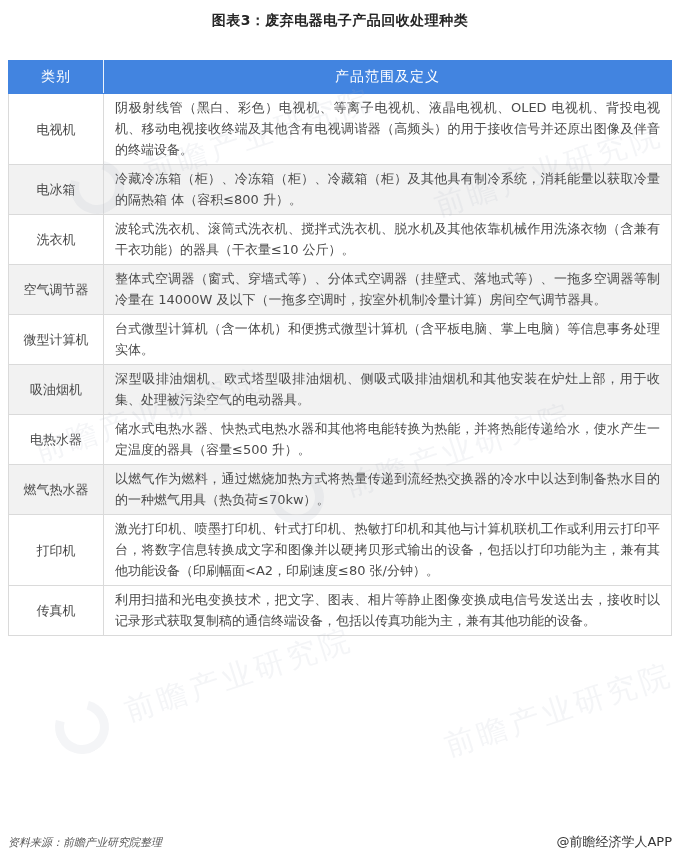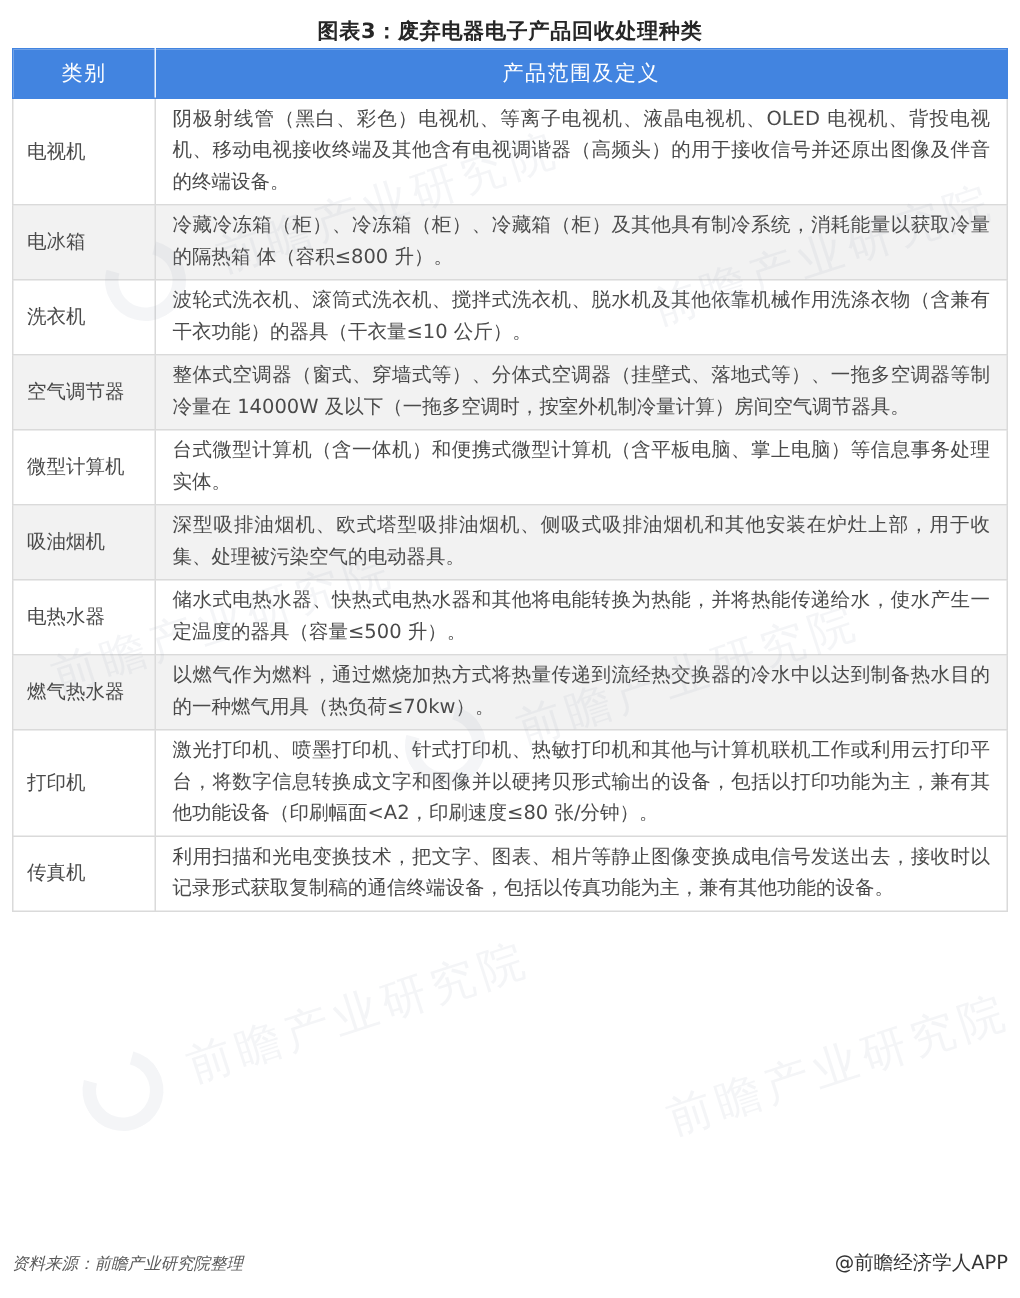--- a/index.html
+++ b/index.html
@@ -11,34 +11,34 @@
   body{
     width:680px;height:865px;background:#ffffff;position:relative;overflow:hidden;
     font-family:"DejaVu Sans",sans-serif;
   }
   .page{position:relative;width:680px;height:865px;}
   .title{
     position:absolute;top:12px;left:0;width:680px;text-align:center;
     font-size:14px;font-weight:bold;color:var(--title-text);margin:0;letter-spacing:.5px;
   }
   table.main{
-    position:absolute;top:32px;left:8px;width:664px;
+    position:absolute;top:60px;left:8px;width:664px;
     border-collapse:collapse;table-layout:fixed;z-index:1;
   }
   table.main th{
     background:var(--header-bg);color:var(--header-text);
     font-size:14px;font-weight:normal;height:33px;letter-spacing:1px;
     border:1px solid var(--header-bg);
   }
   table.main th.cat{width:95px;border-right:1px solid rgba(255,255,255,.9);}
   table.main td{
     border:1px solid var(--border);font-size:13px;line-height:21px;
     color:var(--body-text);background:#fff;vertical-align:middle;
   }
-  table.main td.cat{width:95px;padding:3px 9px;}
+  table.main td.cat{width:95px;text-align:center;padding:3px 9px;}
   table.main td.def{padding:3px 11px 4px 11px;text-align:justify;}
   table.main tr.striped td{background:var(--stripe);}
   .footer{
     position:absolute;left:8px;top:833px;width:664px;
     display:flex;justify-content:space-between;align-items:baseline;z-index:1;
   }
   .source{font-size:11px;font-style:italic;color:#595959;}
   .attribution{font-size:13px;color:#333333;}
   .watermark-layer{position:absolute;inset:0;z-index:2;pointer-events:none;}
   .wm{

